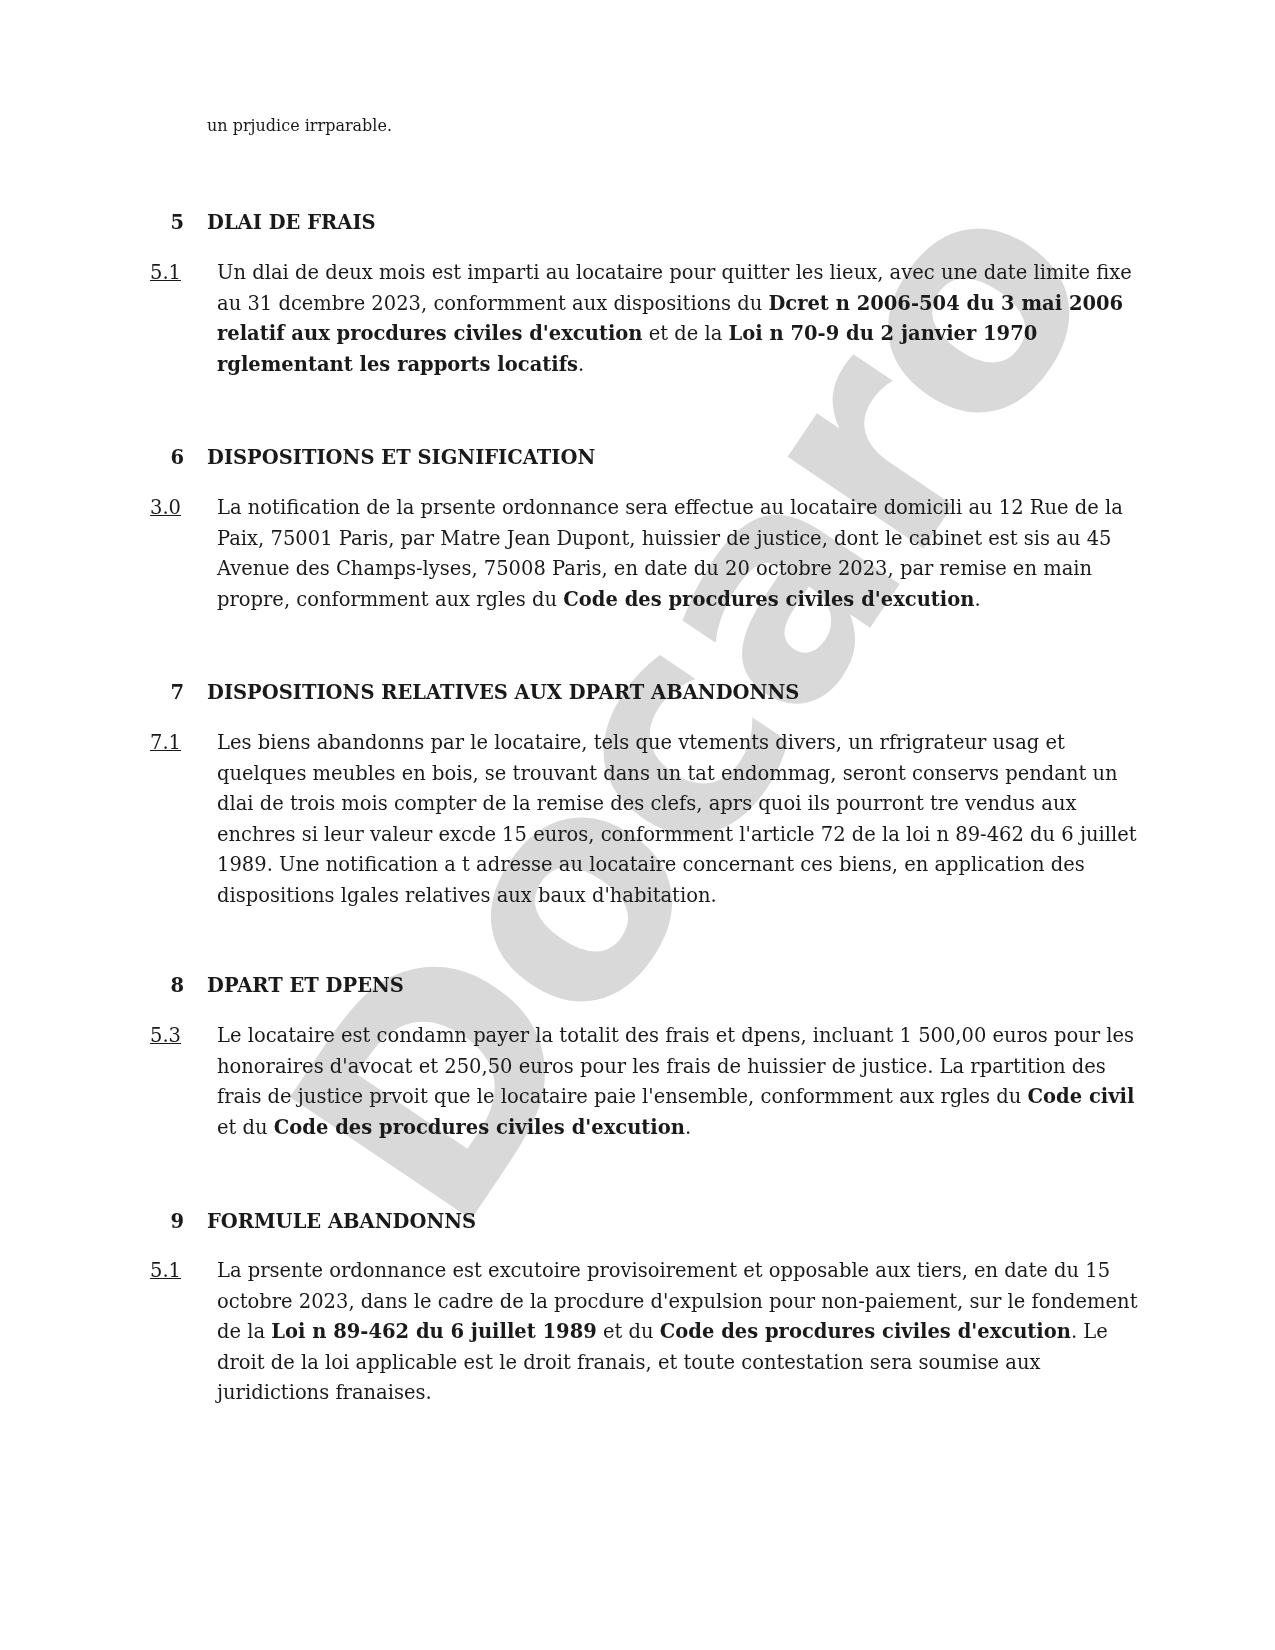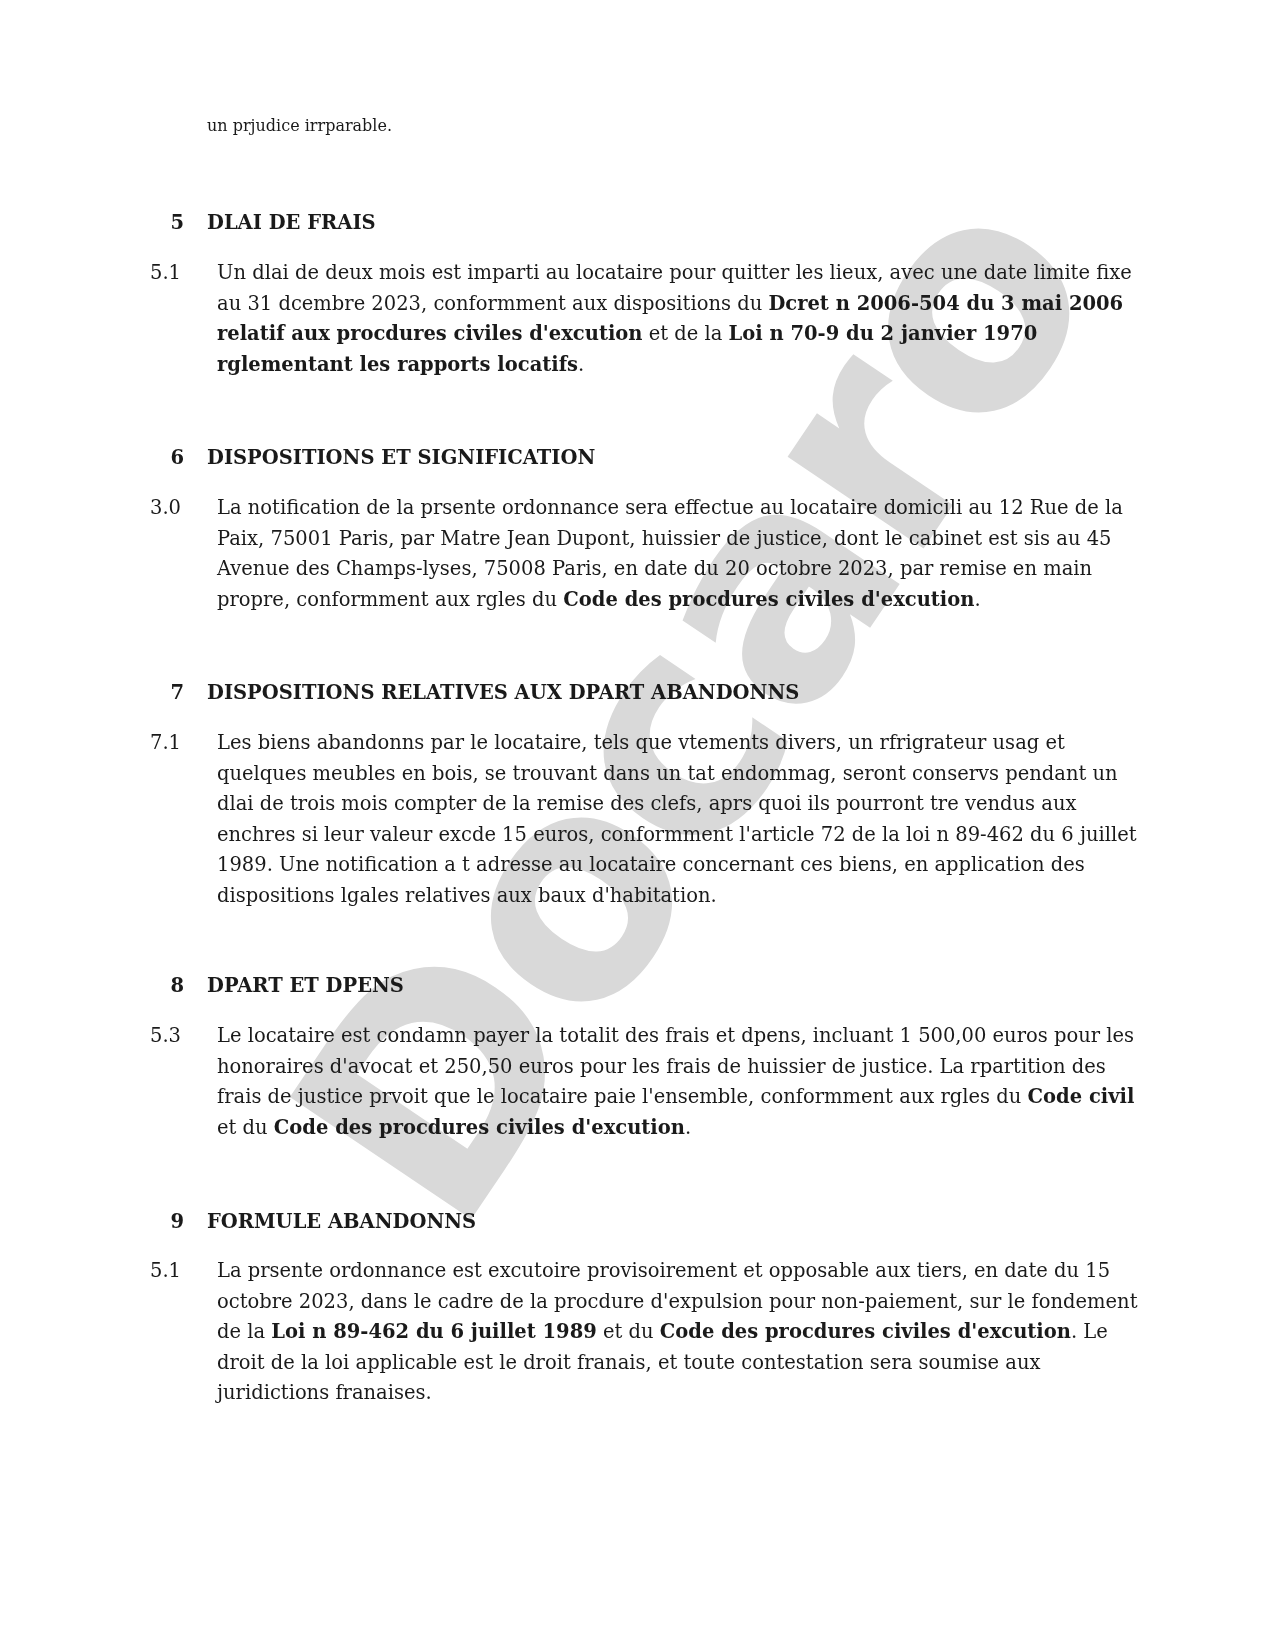--- a/index.html
+++ b/index.html
@@ -78,20 +78,21 @@
       left: 150px;
       width: 990px;
       font-size: 19.5px;
       line-height: 30.5px;
     }
     .item .num {
       position: absolute;
       left: 0;
       top: 0;
       width: 40px;
+      text-decoration: underline;
     }
     .item .body {
       position: absolute;
       left: 67px;
       top: 0;
       width: 930px;
     }
     b { font-weight: bold; }
   </style>
 </head>

